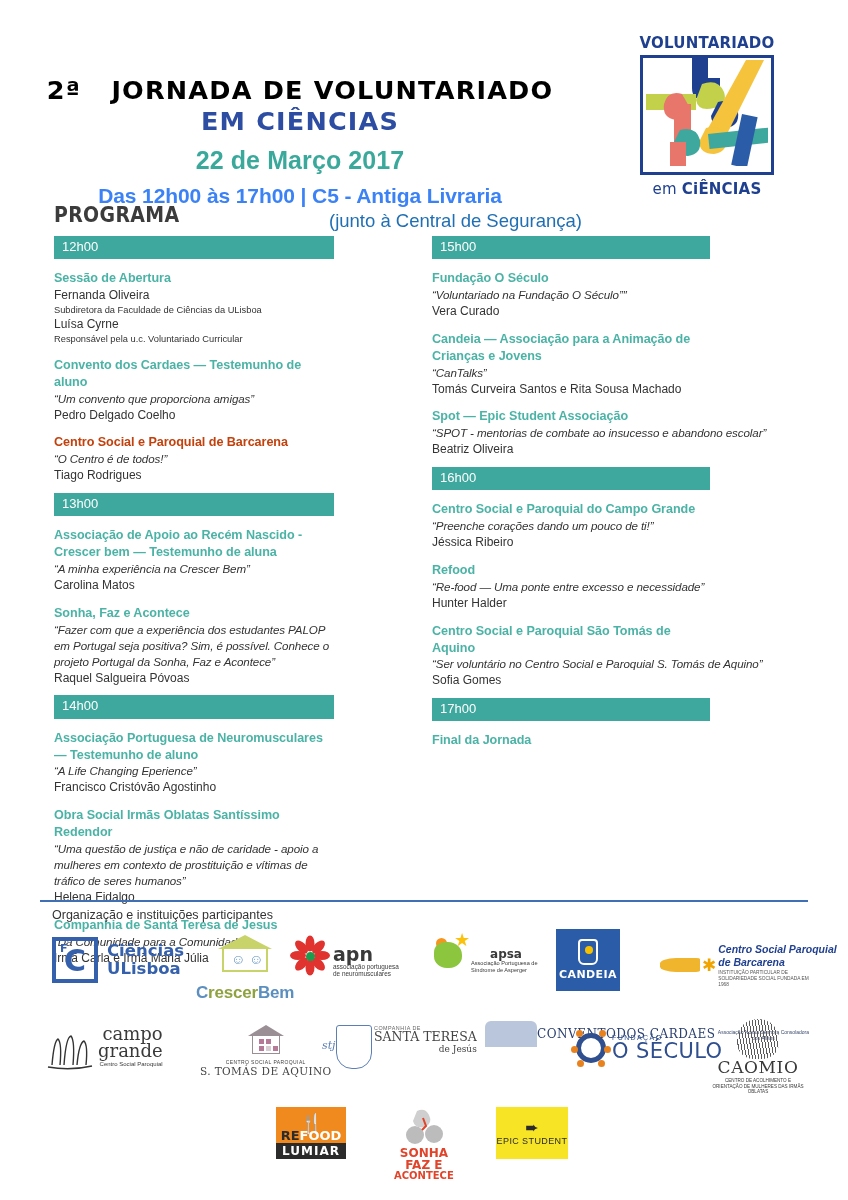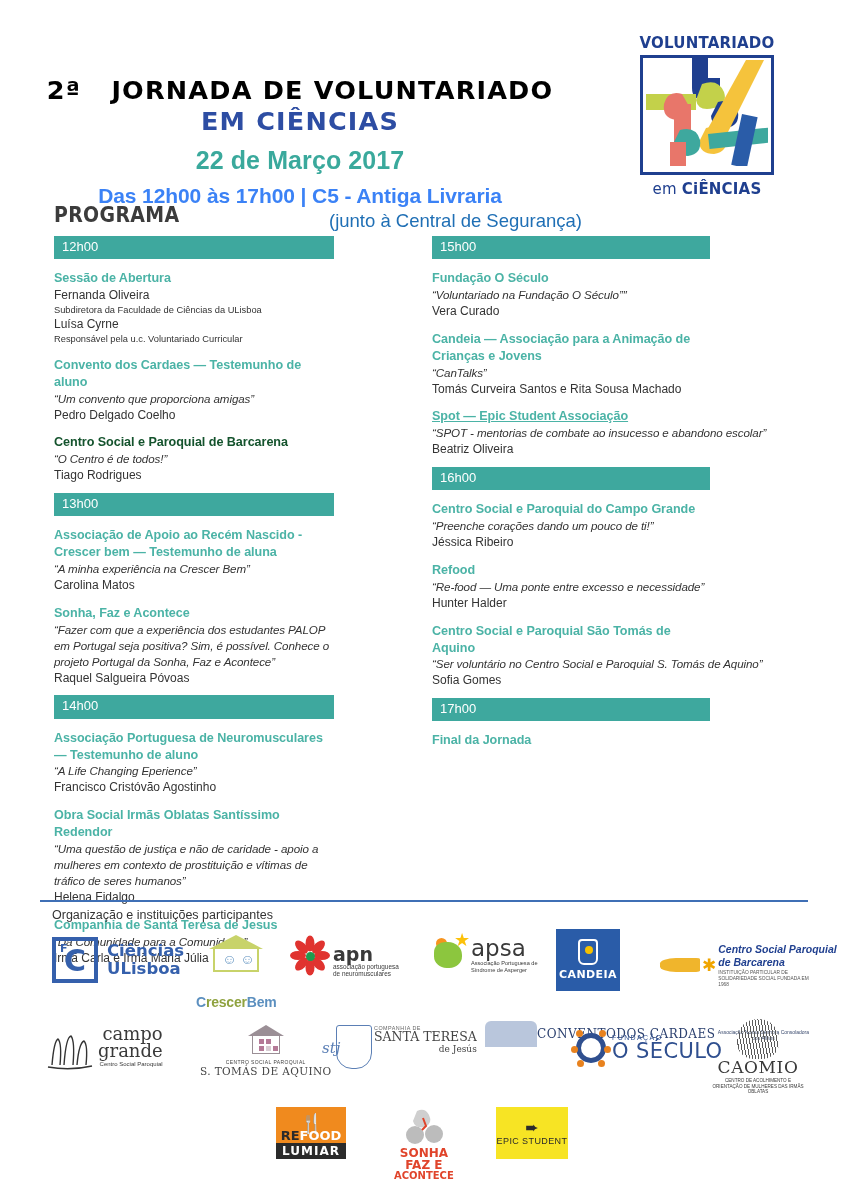--- a/index.html
+++ b/index.html
@@ -155,34 +155,34 @@
   }
 
   .cb-house{width:54px;height:40px;position:relative;}
   .cb-house .roof{
     position:absolute;left:0;top:0;width:0;height:0;
     border-left:27px solid transparent;border-right:27px solid transparent;
     border-bottom:14px solid #c8d36a;
   }
   .cb-house .walls{position:absolute;left:4px;top:13px;width:46px;height:24px;border:2px solid #c8d36a;border-top:none;box-sizing:border-box;}
   .cb-fig{position:absolute;top:16px;font-size:14px;color:#5b8fbf;}
-  .cb-name{font-size:14px;color:#8fa23f;font-weight:bold;margin-top:19px;letter-spacing:-0.2px;}
+  .cb-name{font-size:17px;color:#8fa23f;font-weight:bold;margin-top:8px;letter-spacing:-0.2px;}
   .cb-name .b{color:#5b8fbf;}
 
   .apn-flower{width:44px;height:42px;position:relative;}
   .apn-pet{position:absolute;width:16px;height:9px;background:#e0332f;border-radius:50%;left:14px;top:16px;}
   .apn-core{position:absolute;left:18px;top:17px;width:9px;height:9px;border-radius:50%;background:#1d9b4e;}
   .apn-txt{font-family:"DejaVu Sans", sans-serif;font-weight:bold;font-size:19px;color:#3a3a3a;line-height:0.95;}
   .apn-sub{font-size:6.4px;color:#3a3a3a;line-height:1.12;}
 
   .apsa-fig{width:42px;height:40px;position:relative;}
   .apsa-body{position:absolute;left:6px;top:9px;width:28px;height:26px;background:#8cc63e;border-radius:40% 50% 45% 45%;}
   .apsa-head{position:absolute;left:8px;top:5px;width:11px;height:11px;border-radius:50%;background:#f7941e;}
   .apsa-star{position:absolute;left:26px;top:-2px;font-size:18px;color:#fcc10a;line-height:1;}
-  .apsa-txt{font-family:"DejaVu Sans", sans-serif;font-weight:normal;font-size:23px;color:#3a3a3a;line-height:0.95;}
+  .apsa-txt{font-family:"DejaVu Sans", sans-serif;font-weight:bold;font-size:12px;color:#3a3a3a;line-height:0.95;text-align:center;}
   .apsa-sub{font-size:5.6px;color:#3a3a3a;line-height:1.15;}
 
   .candeia-box{width:64px;height:62px;background:#2a5ca8;display:flex;flex-direction:column;align-items:center;justify-content:center;}
   .candeia-lamp{width:20px;height:26px;border:2px solid #fff;border-radius:4px 4px 6px 6px;position:relative;box-sizing:border-box;}
   .candeia-lamp::before{content:"";position:absolute;left:5px;top:5px;width:8px;height:8px;border-radius:50%;background:#f5c000;}
   .candeia-txt{color:#fff;font-family:"DejaVu Sans", sans-serif;font-weight:bold;font-size:11px;margin-top:3px;letter-spacing:0.4px;}
 
   .cspb-sun{font-size:17px;color:#f0a500;line-height:1;}
   .cspb-t1{color:#1f3f8f;font-weight:bold;font-style:italic;font-size:10.5px;line-height:1.2;}
   .cspb-t2{color:#555;font-size:4.8px;line-height:1.2;margin-top:2px;}
@@ -301,21 +301,21 @@
             <div class="e-role">Subdiretora da Faculdade de Ciências da ULisboa</div>
             <div class="e-person">Luísa Cyrne</div>
             <div class="e-role">Responsável pela u.c. Voluntariado Curricular</div>
           </div>
           <div class="entry">
             <div class="e-title" style="color: rgb(75, 179, 166);">Convento dos Cardaes — Testemunho de aluno</div>
             <div class="e-quote">“Um convento que proporciona amigas”</div>
             <div class="e-person">Pedro Delgado Coelho</div>
           </div>
           <div class="entry">
-            <div class="e-title" style="color: #14532d;">Centro Social e Paroquial de Barcarena</div>
+            <div class="e-title" style="color: #c2410c;">Centro Social e Paroquial de Barcarena</div>
             <div class="e-quote">“O Centro é de todos!”</div>
             <div class="e-person">Tiago Rodrigues</div>
           </div>
         </div>
         <div class="slot">
           <div class="slot-band" style="background: rgb(62, 168, 158);">13h00</div>
           <div class="entry">
             <div class="e-title" style="color: rgb(75, 179, 166);">Associação de Apoio ao Recém Nascido - Crescer bem — Testemunho de aluna</div>
             <div class="e-quote">“A minha experiência na Crescer Bem”</div>
             <div class="e-person">Carolina Matos</div>
@@ -352,21 +352,21 @@
             <div class="e-title" style="color: rgb(75, 179, 166);">Fundação O Século</div>
             <div class="e-quote w-right">“Voluntariado na Fundação O Século”″</div>
             <div class="e-person">Vera Curado</div>
           </div>
           <div class="entry">
             <div class="e-title" style="color: rgb(75, 179, 166);">Candeia — Associação para a Animação de Crianças e Jovens</div>
             <div class="e-quote w-right">“CanTalks”</div>
             <div class="e-person">Tomás Curveira Santos e Rita Sousa Machado</div>
           </div>
           <div class="entry">
-            <div class="e-title" style="color: rgb(75, 179, 166); text-decoration: underline;">Spot — Epic Student Associação</div>
+            <div class="e-title" style="color: rgb(75, 179, 166);">Spot — Epic Student Associação</div>
             <div class="e-quote w-right">“SPOT - mentorias de combate ao insucesso e abandono escolar”</div>
             <div class="e-person">Beatriz Oliveira</div>
           </div>
         </div>
         <div class="slot">
           <div class="slot-band" style="background: rgb(62, 168, 158);">16h00</div>
           <div class="entry">
             <div class="e-title" style="color: rgb(75, 179, 166);">Centro Social e Paroquial do Campo Grande</div>
             <div class="e-quote w-right">“Preenche corações dando um pouco de ti!”</div>
             <div class="e-person">Jéssica Ribeiro</div>
@@ -495,21 +495,21 @@
           <div class="sq" style="left:18px;top:21px;background:#d8cdd3;"></div>
           <div class="sq" style="left:25px;top:21px;"></div>
         </div>
         <div class="sta-t1" style="margin-top:4px;">CENTRO SOCIAL PAROQUIAL</div>
         <div class="sta-t2">S. TOMÁS DE AQUINO</div>
       </div>
 
       <div class="lg" style="left:322px;top:12px;align-items:flex-start;">
         <div style="position:relative;width:48px;height:48px;">
           <div class="stj-shield" style="position:absolute;left:14px;top:0;"></div>
-          <div style="position:absolute;left:0;top:14px;font-family:'DejaVu Serif', serif;font-style:italic;font-size:15px;color:#5b7fb5;">stj</div>
+          <div style="position:absolute;left:0;top:14px;font-family:'DejaVu Serif', serif;font-style:italic;font-size:11px;color:#5b7fb5;">stj</div>
         </div>
         <div style="margin-left:4px;">
           <div class="stj-txt1">COMPANHIA DE</div>
           <div class="stj-txt2">SANTA TERESA</div>
           <div class="stj-txt3">de Jesús</div>
         </div>
       </div>
 
       <div class="lg" style="left:485px;top:8px;flex-direction:row;">
         <div class="conv-crest"></div>

